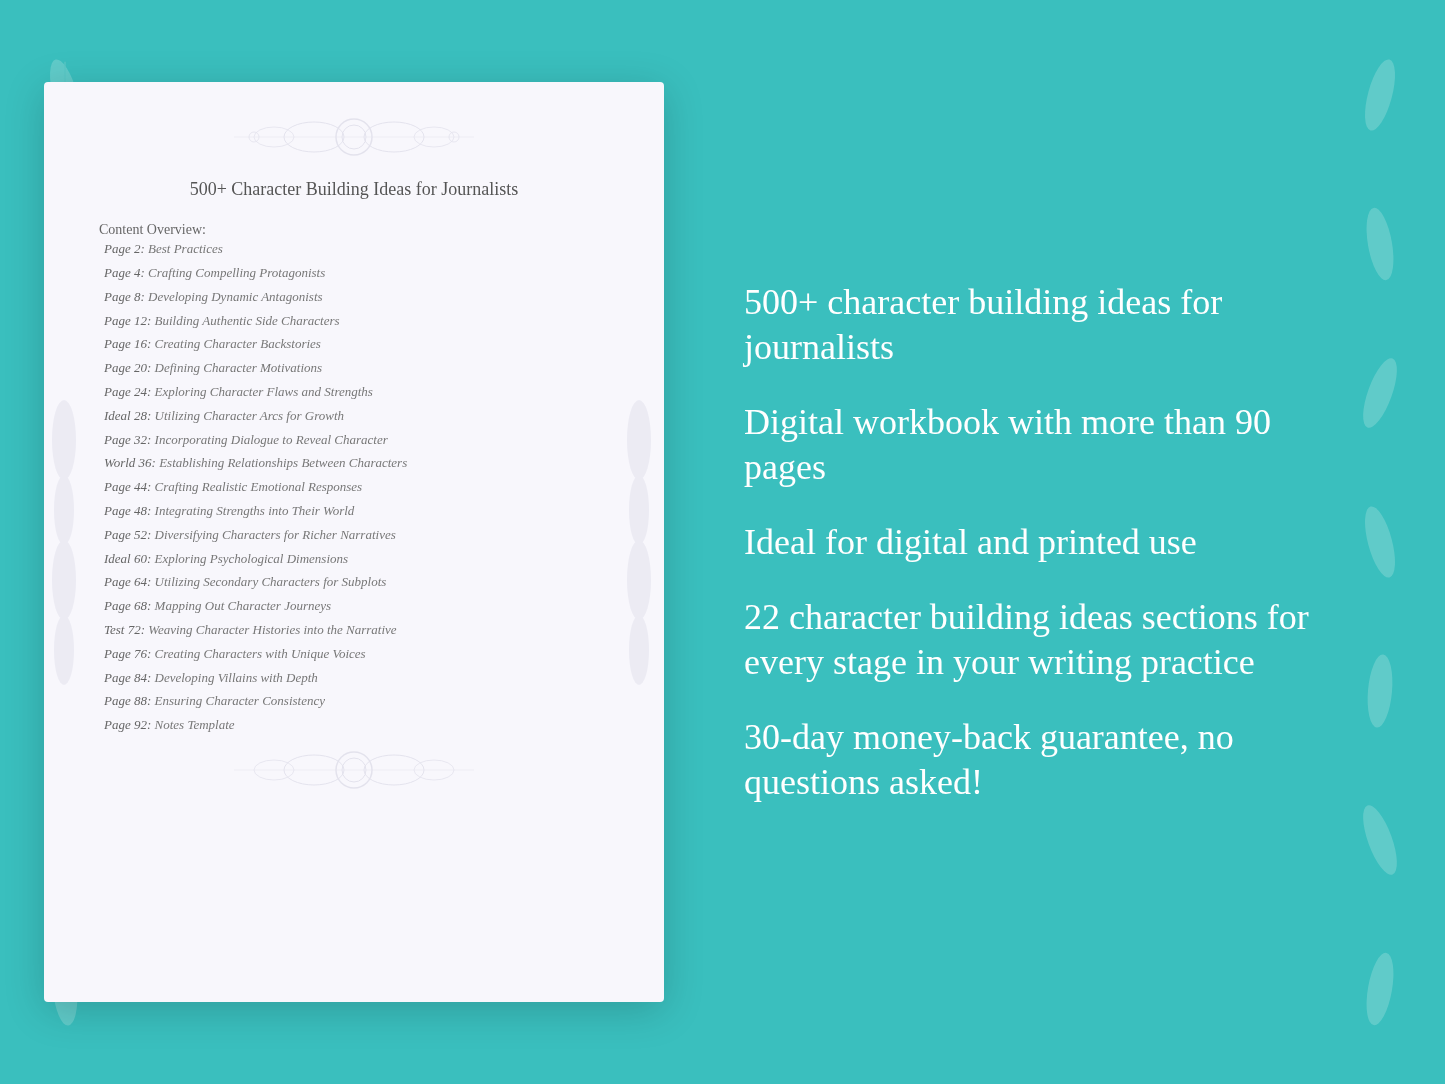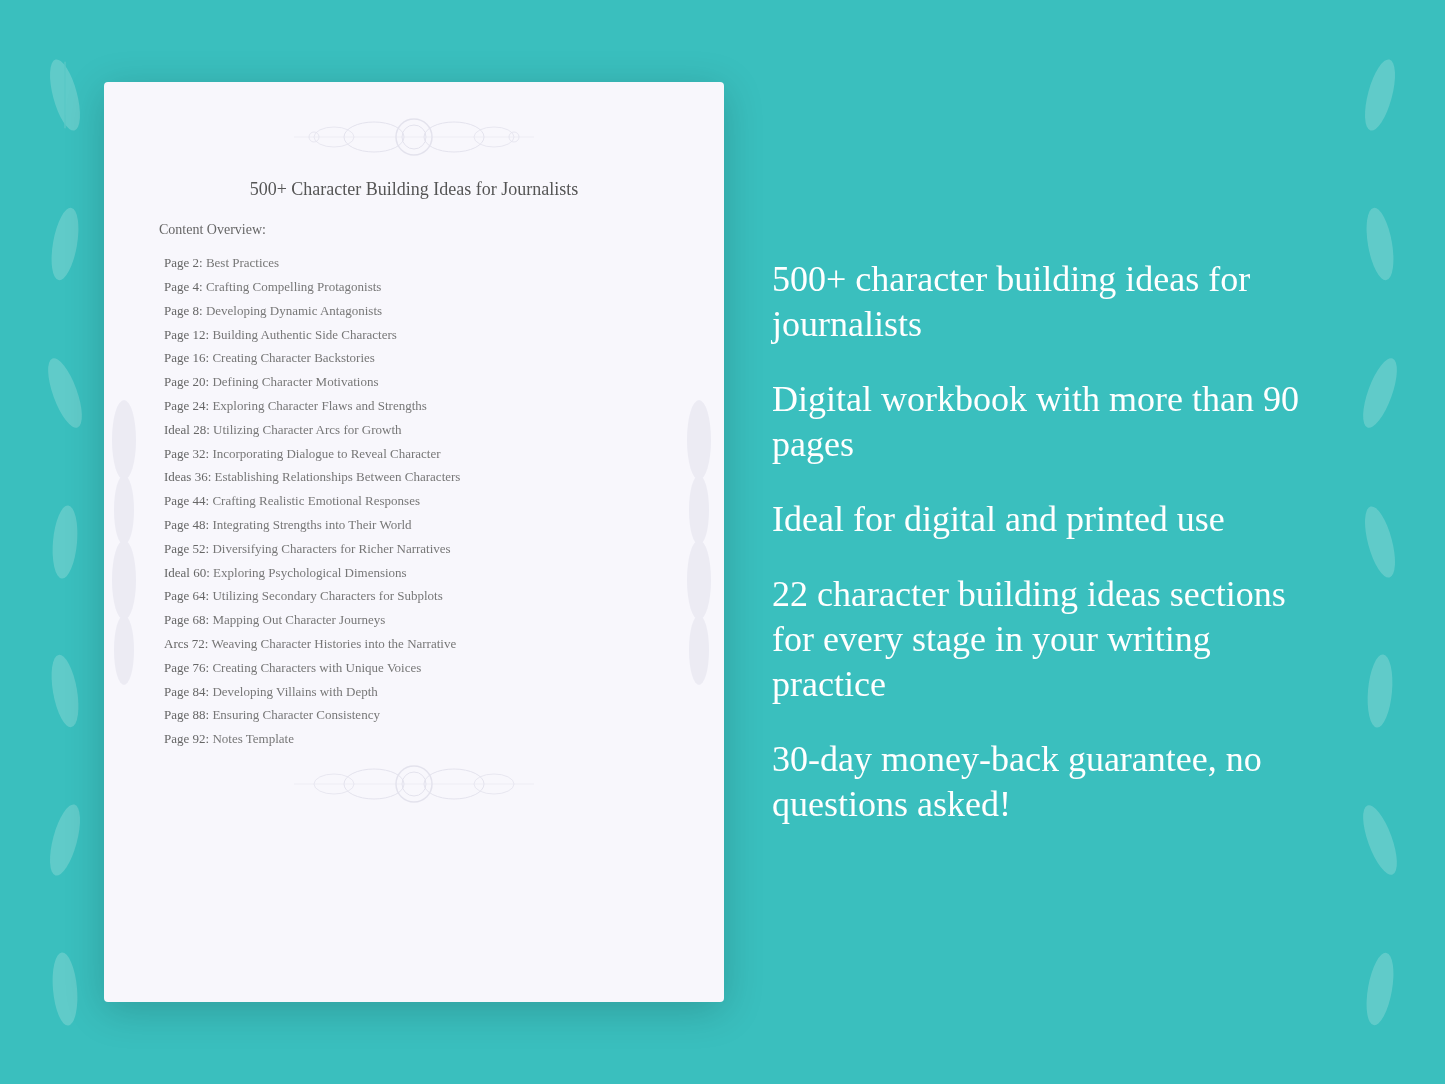--- a/index.html
+++ b/index.html
@@ -41,22 +41,22 @@
       fill: #b8e8e4;
     }
 
     
     .main-layout {
       position: absolute;
       inset: 0;
       display: flex;
       align-items: center;
       justify-content: center;
-      gap: 28px;
-      padding: 40px 120px 40px 104px;
+      gap: 60px;
+      padding: 40px 120px 40px 44px;
     }
 
     
     .document {
       width: 620px;
       min-height: 920px;
       background: #f8f7fc;
       border-radius: 4px;
       box-shadow: 0 8px 40px rgba(0,0,0,0.18);
       padding: 30px 50px 40px 50px;
@@ -86,36 +86,37 @@
       color: #555;
       font-weight: normal;
       line-height: 1.4;
       margin-bottom: 20px;
       margin-top: 5px;
     }
 
     .content-overview-label {
       font-size: 14px;
       color: #666;
-      margin-bottom: 15px;
+      margin-bottom: 1px;
       margin-left: 5px;
     }
 
     .toc-list {
       list-style: none;
       display: flex;
       flex-direction: column;
       gap: 3px;
     }
 
     .toc-item {
       font-size: 13px;
       color: #777;
       line-height: 1.6;
       padding-left: 10px;
+      font-style: italic;
     }
 
     .toc-page {
       font-weight: normal;
       color: #666;
     }
 
     
     .doc-side-left, .doc-side-right {
       position: absolute;
@@ -224,28 +225,28 @@
     <ul class="toc-list">
     <li class="toc-item"><span class="toc-page">Page  2:</span>  <span>Best Practices</span></li>
         <li class="toc-item"><span class="toc-page">Page  4:</span>  <span>Crafting Compelling Protagonists</span></li>
         <li class="toc-item"><span class="toc-page">Page  8:</span>  <span>Developing Dynamic Antagonists</span></li>
         <li class="toc-item"><span class="toc-page">Page 12:</span>  <span>Building Authentic Side Characters</span></li>
         <li class="toc-item"><span class="toc-page">Page 16:</span>  <span>Creating Character Backstories</span></li>
         <li class="toc-item"><span class="toc-page">Page 20:</span>  <span>Defining Character Motivations</span></li>
         <li class="toc-item"><span class="toc-page">Page 24:</span>  <span>Exploring Character Flaws and Strengths</span></li>
         <li class="toc-item"><span class="toc-page">Ideal 28:</span>  <span>Utilizing Character Arcs for Growth</span></li>
         <li class="toc-item"><span class="toc-page">Page 32:</span>  <span>Incorporating Dialogue to Reveal Character</span></li>
-        <li class="toc-item"><span class="toc-page">Ideas 36:</span>  <span>Establishing Relationships Between Characters</span></li>
+        <li class="toc-item"><span class="toc-page">World 36:</span>  <span>Establishing Relationships Between Characters</span></li>
         <li class="toc-item"><span class="toc-page">Page 44:</span>  <span>Crafting Realistic Emotional Responses</span></li>
         <li class="toc-item"><span class="toc-page">Page 48:</span>  <span>Integrating Strengths into Their World</span></li>
         <li class="toc-item"><span class="toc-page">Page 52:</span>  <span>Diversifying Characters for Richer Narratives</span></li>
         <li class="toc-item"><span class="toc-page">Ideal 60:</span>  <span>Exploring Psychological Dimensions</span></li>
         <li class="toc-item"><span class="toc-page">Page 64:</span>  <span>Utilizing Secondary Characters for Subplots</span></li>
         <li class="toc-item"><span class="toc-page">Page 68:</span>  <span>Mapping Out Character Journeys</span></li>
-        <li class="toc-item"><span class="toc-page">Arcs 72:</span>  <span>Weaving Character Histories into the Narrative</span></li>
+        <li class="toc-item"><span class="toc-page">Test 72:</span>  <span>Weaving Character Histories into the Narrative</span></li>
         <li class="toc-item"><span class="toc-page">Page 76:</span>  <span>Creating Characters with Unique Voices</span></li>
         <li class="toc-item"><span class="toc-page">Page 84:</span>  <span>Developing Villains with Depth</span></li>
         <li class="toc-item"><span class="toc-page">Page 88:</span>  <span>Ensuring Character Consistency</span></li>
         <li class="toc-item"><span class="toc-page">Page 92:</span>  <span>Notes Template</span></li>
       </ul>
 
     <div class="doc-pattern-bottom">
       <svg width="400" height="45" viewBox="0 0 400 45">
         <circle cx="200" cy="22" r="18" fill="none" stroke="#8888aa" stroke-width="1.5"></circle>
         <circle cx="200" cy="22" r="12" fill="none" stroke="#8888aa" stroke-width="1"></circle>

